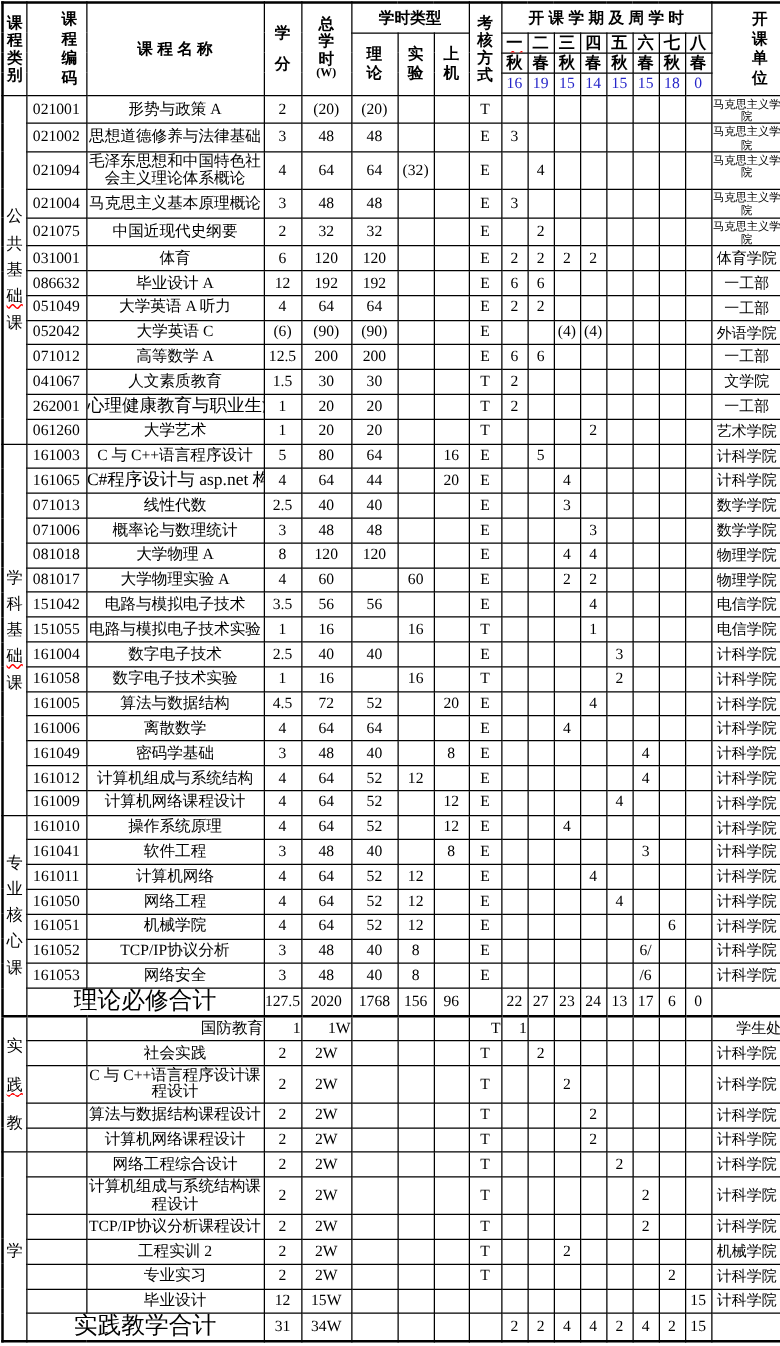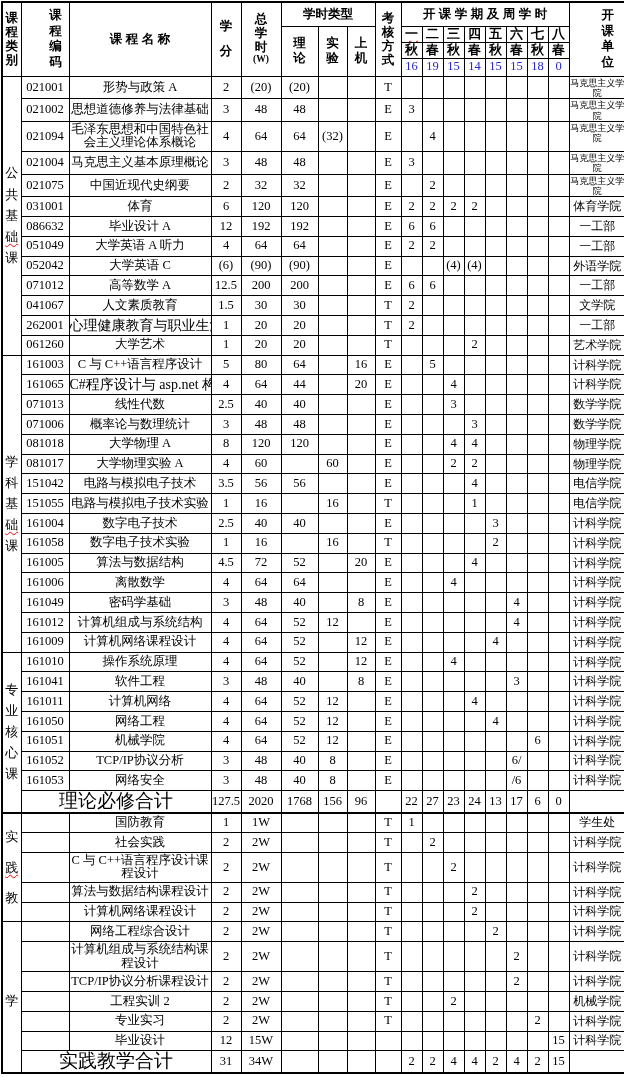--- a/index.html
+++ b/index.html
@@ -16,21 +16,21 @@
     overflow:hidden;line-height:1.08;
   }
   thead th{
     font-family:"Liberation Sans","DejaVu Sans",sans-serif;
     font-weight:bold;font-size:12.5px;
   }
   tr.hr1{height:24px;} tr.hr2{height:16px;} tr.hr3{height:16px;} tr.hr4{height:18px;}
   tbody tr{height:19.8px;}
   tbody tr.tall{height:30px;}
   tr.section-start td,tr.section-start th{border-top:1.5px solid #000;}
-  tr.practice-start td,tr.practice-start th{border-top:2px solid #000;}
+  tr.practice-start td,tr.practice-start th{border-top:2px solid #000;text-align:right;}
 
   .v-stack{display:flex;flex-direction:column;align-items:center;justify-content:center;gap:1px;}
   .v-stack div{line-height:1.05;}
   .v-stack .paren{font-size:9.5px;font-family:"Liberation Serif",serif;}
   .two-line div{line-height:1.25;letter-spacing:3px;margin-left:24px;}
 
   .cat-cell{background:#fff;}
   .cat-label{
     display:flex;flex-direction:column;align-items:center;justify-content:center;
     height:100%;font-size:13px;font-weight:normal;

